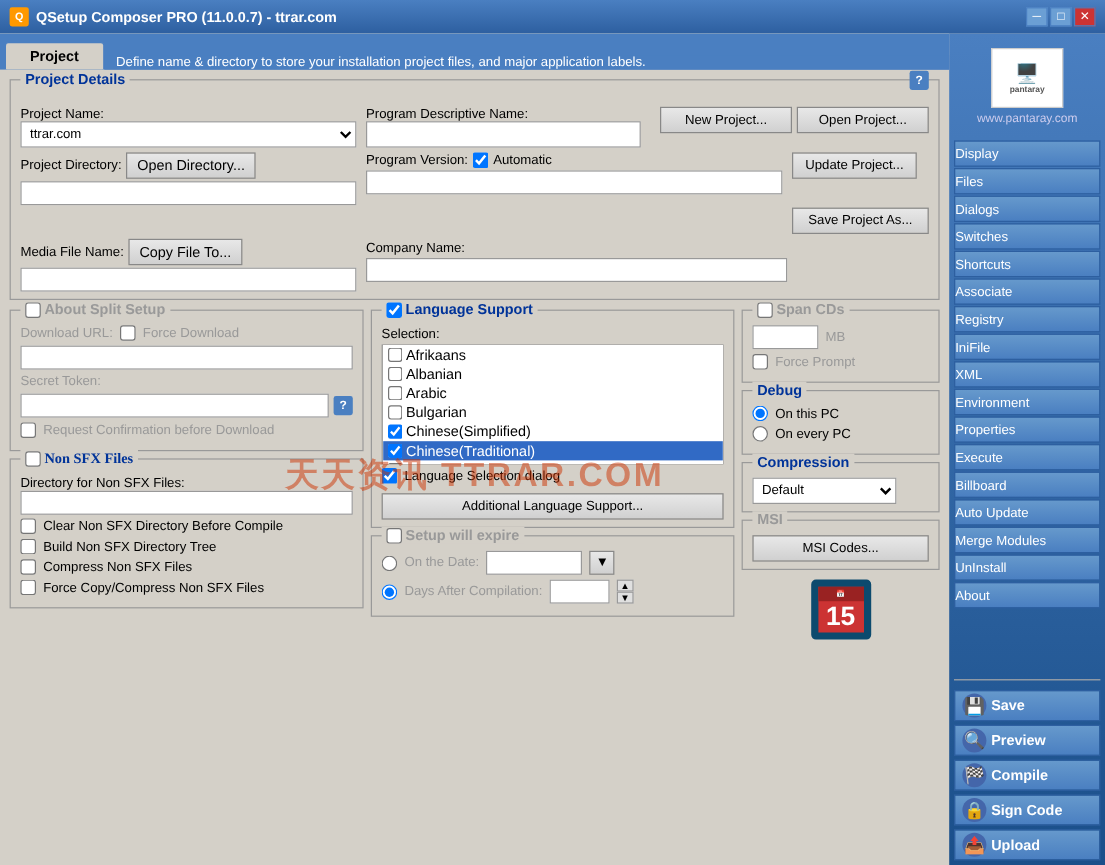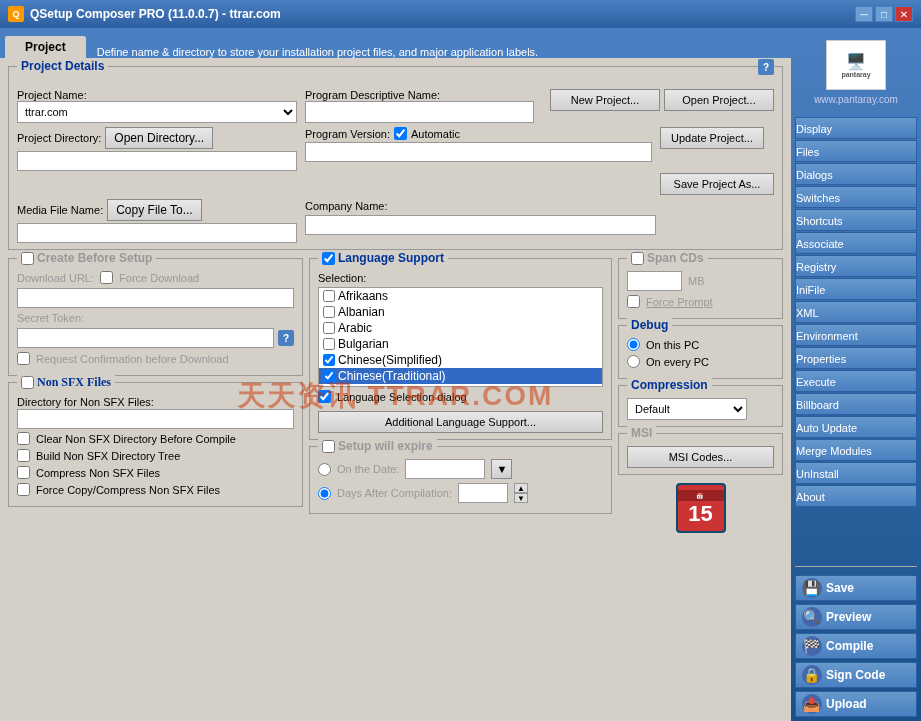--- a/index.html
+++ b/index.html
@@ -195,21 +195,21 @@
 
       <div class="three-col relative">
 
         <div class="watermark">天天资讯 TTRAR.COM</div>
 
         <div class="col1">
 
           <div class="section-box" style="padding-top:12px;margin-bottom:6px;">
             <div class="section-checkbox">
               <input type="checkbox" style="">
-              <span style="color:#999;font-weight:bold;">Create Before Setup</span>
+              <span style="color:#999;font-weight:bold;">About Split Setup</span>
             </div>
             <div class="form-row">
               <span class="form-label" style="color:#999;">Download URL:</span>
               <input type="checkbox" style="">
               <span class="form-label" style="color:#999;">Force Download</span>
             </div>
             <input type="text" style="width: 100%; height: 20px;">
             <div class="form-row" style="margin-top:4px;">
               <span class="form-label" style="color:#999;">Secret Token:</span>
             </div>
@@ -326,21 +326,21 @@
             <div class="section-checkbox">
               <input type="checkbox" style="">
               <span style="color:#999;font-weight:bold;">Span CDs</span>
             </div>
             <div class="form-row">
               <input type="text" style="width: 55px; height: 20px;">
               <span class="form-label" style="color:#999;">MB</span>
             </div>
             <div class="form-row">
               <input type="checkbox" style="">
-              <span class="form-label" style="color:#999;text-decoration:underline;">Force Prompt</span>
+              <span class="form-label" style="color:#999;">Force Prompt</span>
             </div>
           </div>
 
           <div class="section-box" style="padding-top:12px;margin-bottom:6px;">
             <span class="section-title" style="color:#003399;">Debug</span>
             <div class="form-row">
               <input type="radio" name="debug" checked="" style="">
               <span class="form-label">On this PC</span>
             </div>
             <div class="form-row">
@@ -359,21 +359,21 @@
               <option>Maximum</option>
             </select>
           </div>
 
           <div class="section-box" style="padding-top:12px;">
             <span class="section-title" style="color:#999;">MSI</span>
             <button class="btn" style="width:100%;">MSI Codes...</button>
           </div>
 
           <div style="text-align:center;margin-top:8px;">
-            <div style="width:50px;height:50px;background:#cc3333;border-radius:4px;margin:0 auto;display:flex;flex-direction:column;align-items:center;justify-content:center;color:white;font-size:10px;border:2px solid #0c4a6e;">
+            <div style="width:50px;height:50px;background:#cc3333;border-radius:4px;margin:0 auto;display:flex;flex-direction:column;align-items:center;justify-content:center;color:white;font-size:10px;border:6px solid #0c4a6e;">
               <div style="font-size:6px;background:#992222;width:100%;text-align:center;padding:2px 0;">📅</div>
               <div style="font-size:22px;font-weight:bold;color:white;">15</div>
             </div>
           </div>
         </div>
       </div>
     </div>
   </div>
 
   <div class="sidebar">

